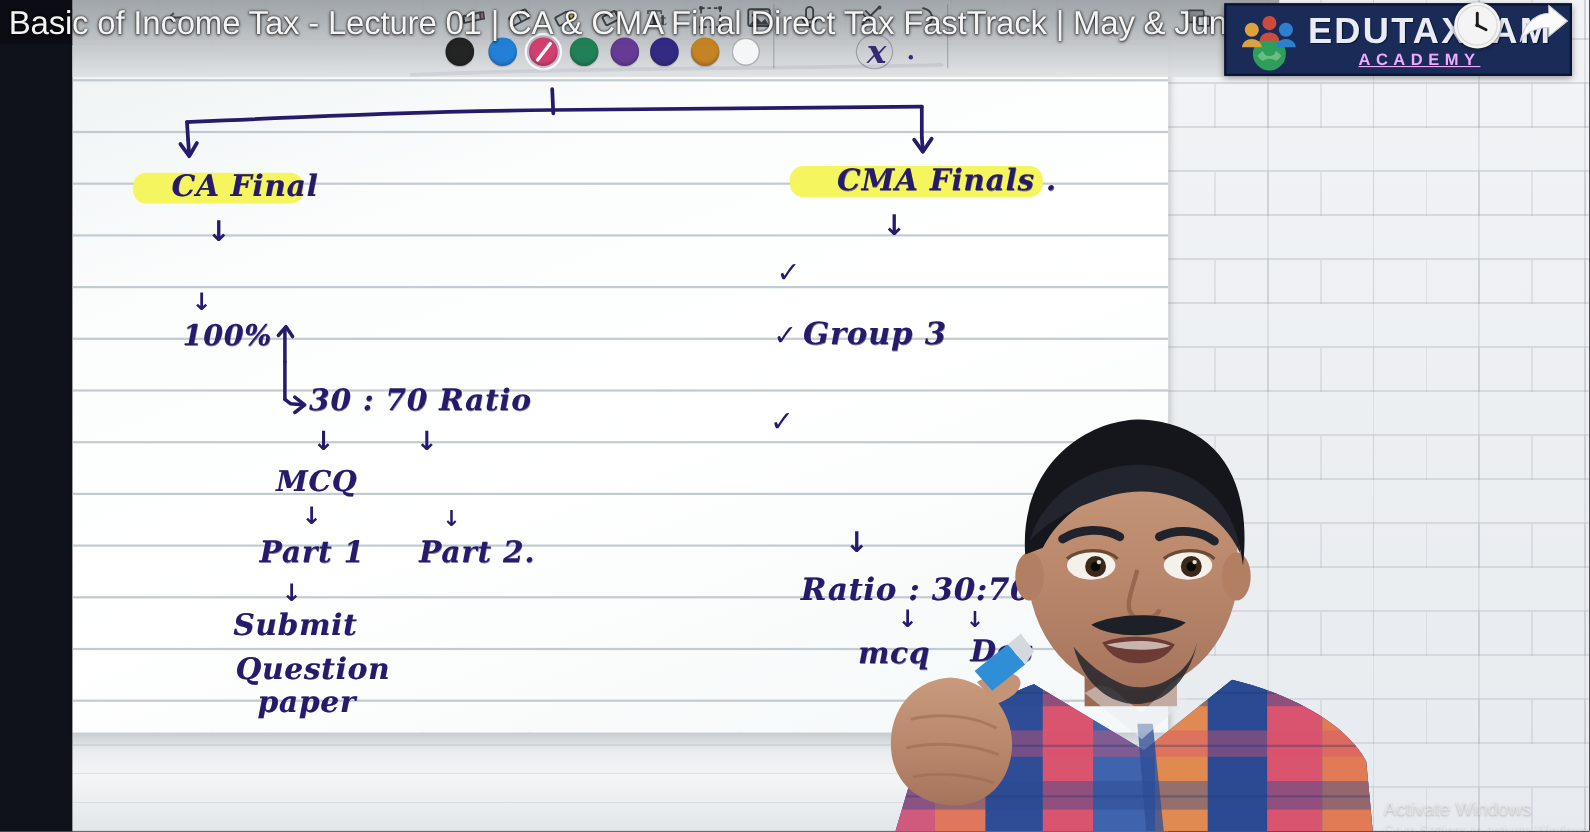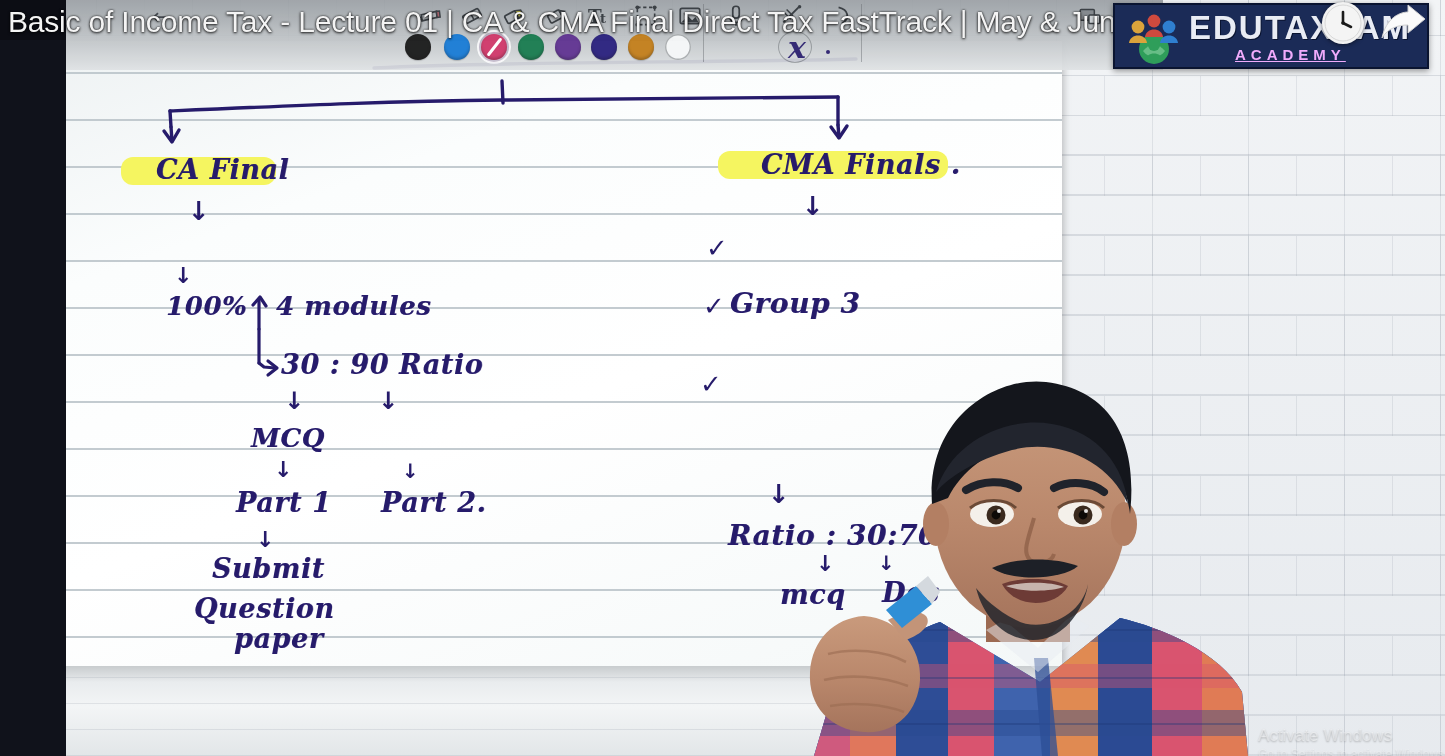--- a/index.html
+++ b/index.html
@@ -261,49 +261,48 @@
     <div class="hl" style="left:55px; top:116px; width:155px; height:28px;"></div>
     <div class="ink" style="left:90px; top:113px; font-size:27px;">CA Final</div>
 
     <div class="arrow" style="left:122px; top:157px; font-size:26px;">↓</div>
 
 
     <div class="arrow" style="left:108px; top:224px; font-size:22px;">↓</div>
 
     <div class="ink" style="left:100px; top:250px; font-size:26px;">100%</div>
 
-    <div class="ink" style="left:210px; top:250px; font-size:26px;">4 modules</div>
 
     <svg class="ink-svg" width="996" height="625">
       <g fill="none" stroke="#261b6b" stroke-width="3.2" stroke-linecap="round" stroke-linejoin="round">
         <path d="M193 288 L 193 258"></path>
         <path d="M187 264 L 194 256 L 200 265"></path>
         <path d="M193 288 L 193 322"></path>
         <path d="M193 322 L 198 326 L 209 327"></path>
         <path d="M202 320 L 211 327 L 202 334"></path>
       </g>
     </svg>
 
-    <div class="ink" style="left:215px; top:308px; font-size:27px;">30  : 90  Ratio</div>
+    <div class="ink" style="left:215px; top:308px; font-size:27px;">30  : 70  Ratio</div>
 
     <div class="arrow" style="left:218px; top:348px; font-size:24px;">↓</div>
     <div class="arrow" style="left:312px; top:348px; font-size:24px;">↓</div>
 
     <div class="ink" style="left:185px; top:382px; font-size:26px;">MCQ</div>
 
     <div class="arrow" style="left:208px; top:418px; font-size:22px;">↓</div>
     <div class="arrow" style="left:336px; top:420px; font-size:20px;">↓</div>
 
     <div class="ink" style="left:170px; top:446px; font-size:27px;">Part 1</div>
     <div class="ink" style="left:315px; top:446px; font-size:27px;">Part 2.</div>
 
     <div class="arrow" style="left:190px; top:488px; font-size:22px;">↓</div>
 
     <div class="ink" style="left:146px; top:512px; font-size:27px;">Submit</div>
-    <div class="ink" style="left:128px; top:552px; font-size:27px;">Question</div>
+    <div class="ink" style="left:148px; top:552px; font-size:27px;">Question</div>
     <div class="ink" style="left:168px; top:582px; font-size:27px;">paper</div>
 
     <div class="hl" style="left:652px; top:110px; width:230px; height:28px;"></div>
     <div class="ink" style="left:695px; top:108px; font-size:27px;">CMA Finals .</div>
 
     <div class="arrow" style="left:736px; top:152px; font-size:26px;">↓</div>
 
     <div class="tick" style="left:640px; top:192px; font-size:26px;">✓</div>
 
     <div class="tick" style="left:637px; top:250px; font-size:26px;">✓</div>

